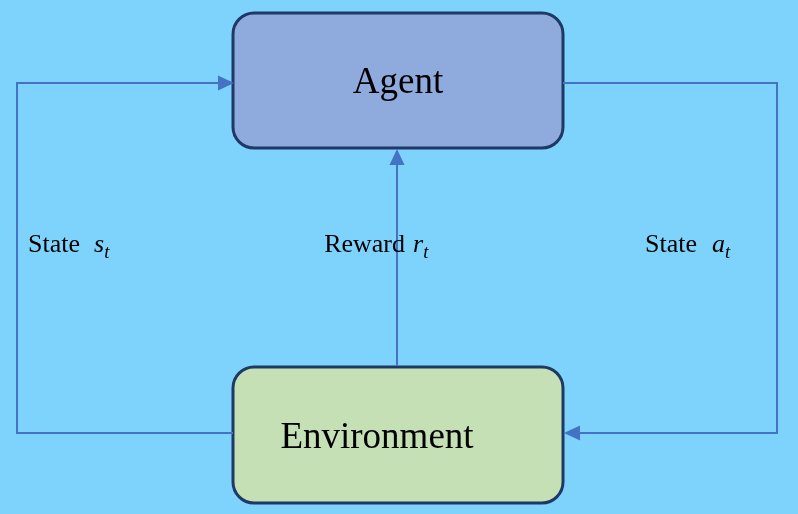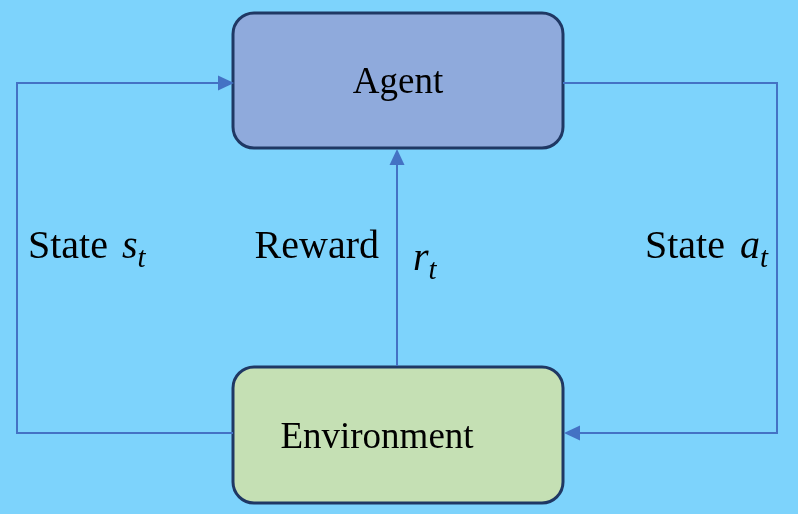--- a/index.html
+++ b/index.html
@@ -33,36 +33,36 @@
     left: 233px; top: 13px; width: 330px; height: 135px;
   }
   .node-label.env {
     left: 233px; top: 367px; width: 288px; height: 136px;
   }
   .edge-label {
     position: absolute;
     height: 38px;
     display: flex;
     align-items: center;
-    font-size: 40px;
+    font-size: 26px;
     color: #000000;
     white-space: nowrap;
   }
   .edge-label .math {
     font-style: italic;
   }
   .edge-label sub {
     font-size: 0.72em;
     font-style: italic;
     line-height: 0;
   }
   .edge-label.state { left: 28px; top: 225px; }
   .edge-label.state .math { margin-left: 14px; }
-  .edge-label.reward-word { left: 291px; top: 225px; width: 88px; justify-content: flex-end; align-items: center; }
-  .edge-label.reward-sym { left: 413px; top: 237px; }
+  .edge-label.reward-word { left: 317px; top: 225px; width: 88px; justify-content: flex-end; align-items: center; }
+  .edge-label.reward-sym { left: 413px; top: 225px; }
   .edge-label.action { left: 645px; top: 225px; }
   .edge-label.action .math { margin-left: 15px; }
 </style>
 </head>
 <body>
 
 <div class="stage">
 
   <svg width="798" height="514" viewBox="0 0 798 514">
 

